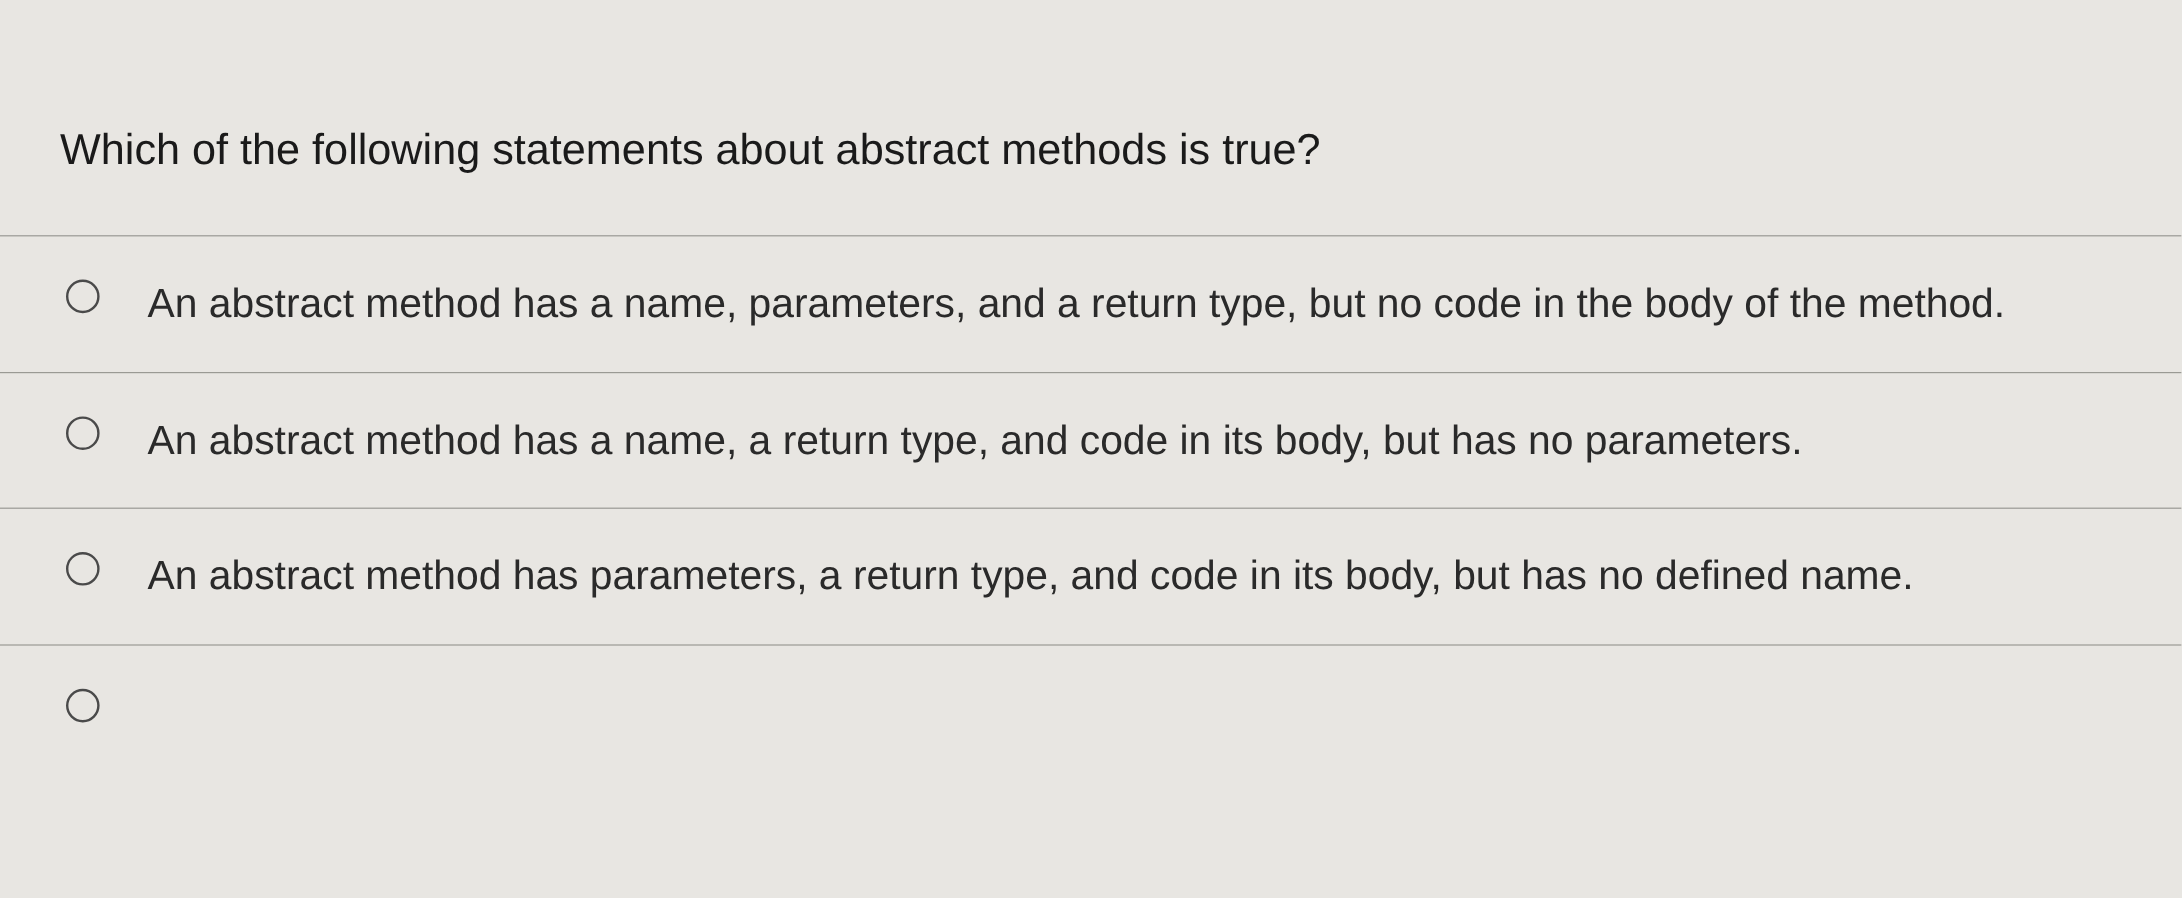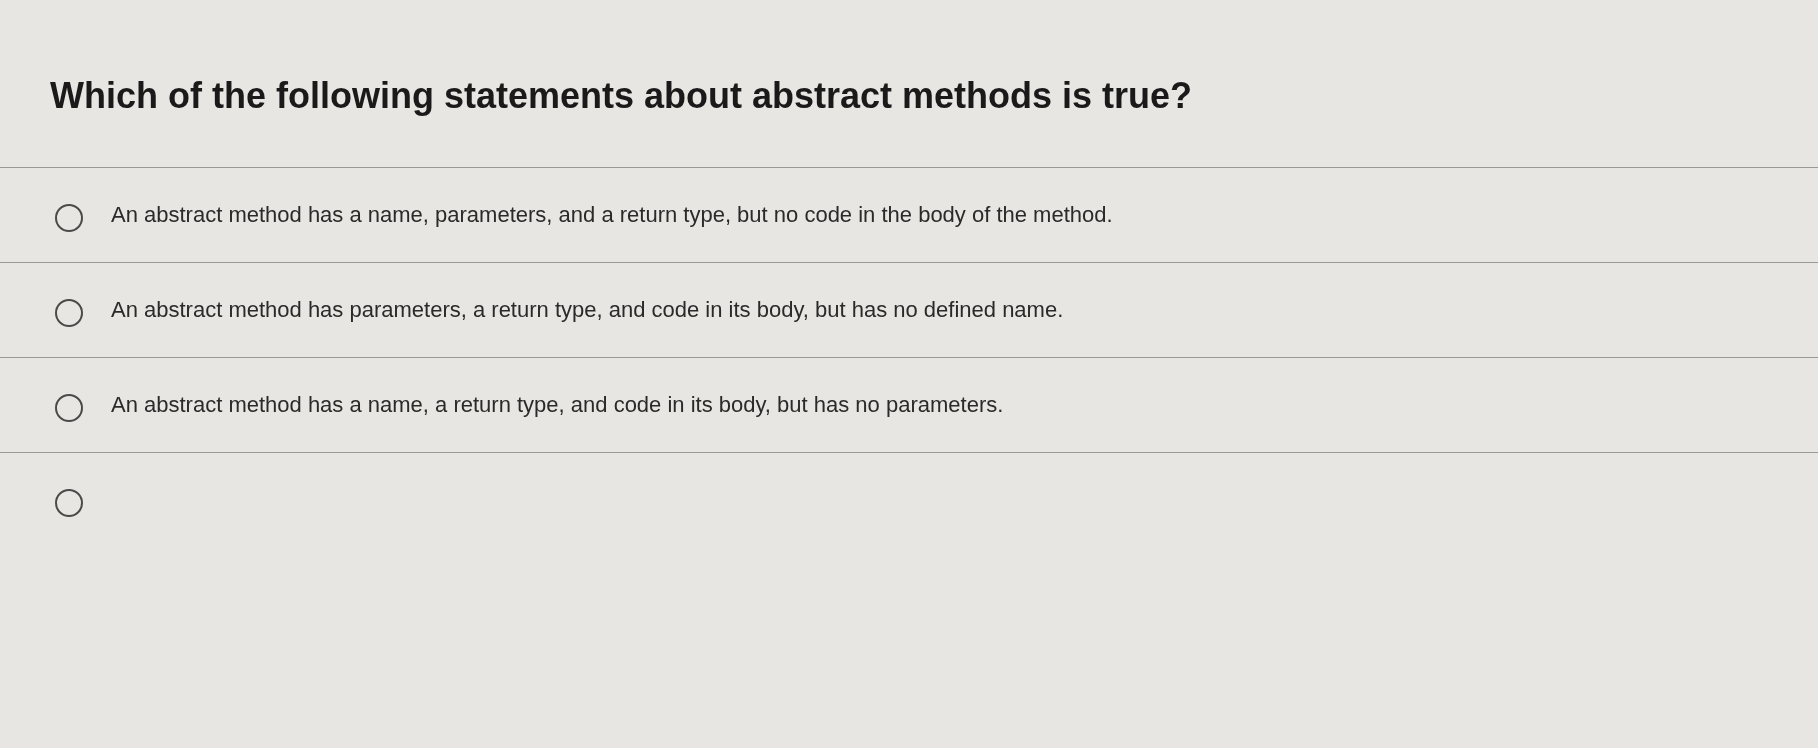--- a/index.html
+++ b/index.html
@@ -14,23 +14,23 @@
     font-family: 'Segoe UI', Arial, sans-serif;
     color: #2a2a2a;
     overflow: hidden;
   }
   .question-container {
     width: 100%;
     padding: 0;
   }
   .question-prompt {
     font-size: 36px;
-    font-weight: 700;
+    font-weight: 400;
     color: #1a1a1a;
-    padding: 75px 50px 50px 50px;
+    padding: 104px 50px 50px 50px;
   }
   .options {
     width: 100%;
   }
   .option-row {
     display: flex;
     align-items: flex-start;
     padding: 30px 50px 30px 55px;
     border-top: 1px solid #9a9a94;
     cursor: pointer;
@@ -40,45 +40,46 @@
     width: 28px;
     height: 28px;
     border: 2px solid #4a4a4a;
     border-radius: 50%;
     margin-right: 28px;
     margin-top: 6px;
     background: transparent;
   }
   .option-text {
     flex: 1 1 auto;
-    font-size: 22px;
+    font-size: 34px;
     line-height: 1.55;
     color: #2a2a2a;
+    margin-left: 12px;
   }
 </style>
 </head>
 <body>
 
 <div class="question-container">
   <div class="question-prompt">Which of the following statements about abstract methods is true?</div>
   <div class="options">
 
     <div class="option-row">
       <div class="radio"></div>
       <div class="option-text">An abstract method has a name, parameters, and a return type, but no code in the body of the method.</div>
     </div>
 
     <div class="option-row">
       <div class="radio"></div>
-      <div class="option-text">An abstract method has parameters, a return type, and code in its body, but has no defined name.</div>
+      <div class="option-text">An abstract method has a name, a return type, and code in its body, but has no parameters.</div>
     </div>
 
     <div class="option-row">
       <div class="radio"></div>
-      <div class="option-text">An abstract method has a name, a return type, and code in its body, but has no parameters.</div>
+      <div class="option-text">An abstract method has parameters, a return type, and code in its body, but has no defined name.</div>
     </div>
 
     <div class="option-row">
       <div class="radio"></div>
     </div>
 
   </div>
 </div>
 
 </body></html>

